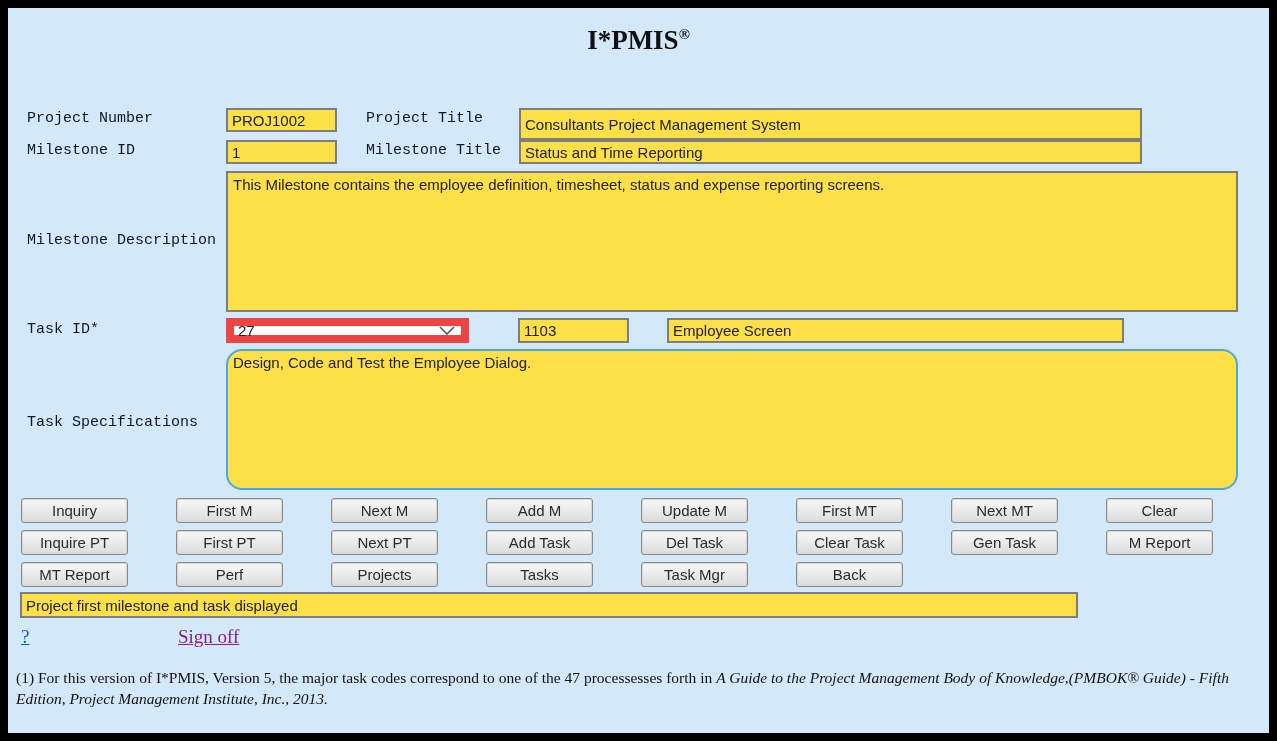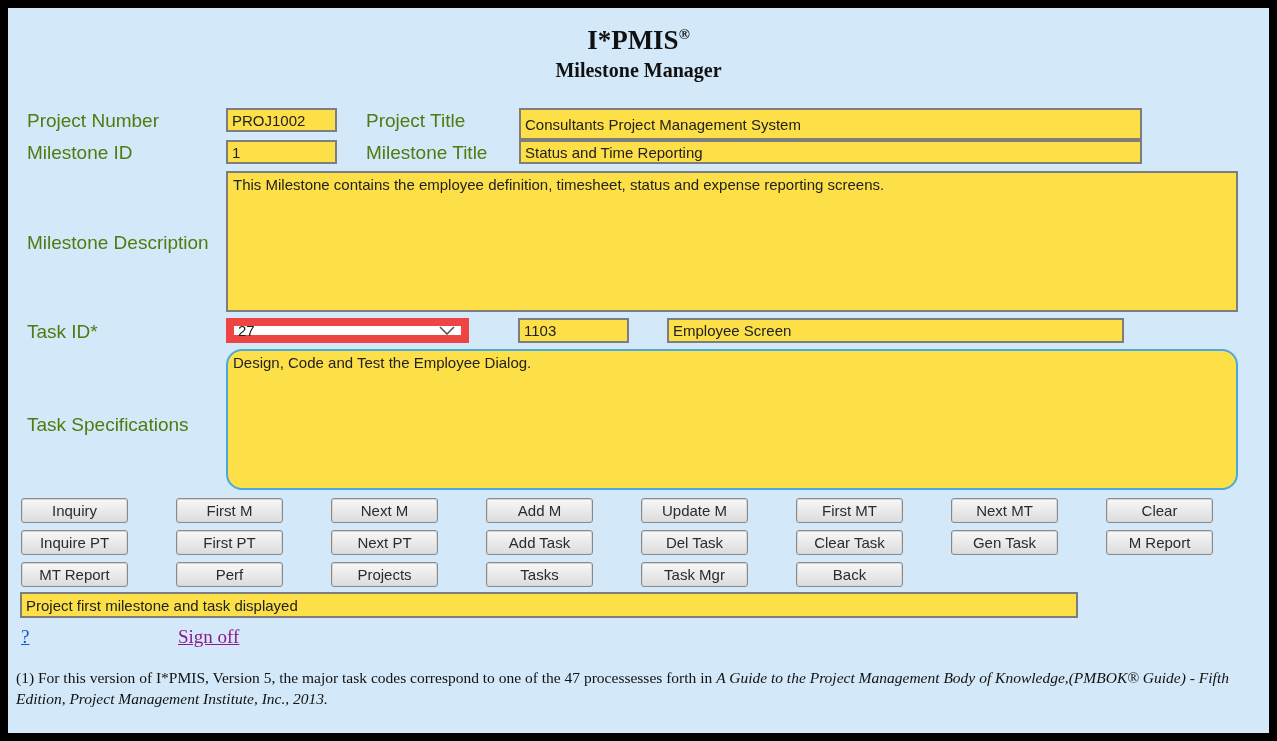--- a/index.html
+++ b/index.html
@@ -19,22 +19,22 @@
 
   
   .titleblock{left:0;top:10px;width:1261px;text-align:center;
     font-family:"Liberation Serif",serif;font-weight:bold;color:#111;}
   .title-main{font-size:27px;line-height:32px;}
   .title-main sup{font-size:15px;font-weight:bold;}
   .title-sub{font-size:20px;line-height:28px;}
 
   
   .lbl{
-    font-family:Liberation Sans, sans-serif;
-    font-size:19px;color:#4d7c0f;white-space:nowrap;
+    font-family:Liberation Mono, monospace;
+    font-size:15px;color:#0f172a;white-space:nowrap;
   }
 
   
   .fld{
     box-sizing:border-box;
     border:2px solid #7d7d7d;
     background:#fde047;
     font-family:"Liberation Sans",sans-serif;
     font-size:15px;color:#222;
     padding:1px 4px;
@@ -92,21 +92,20 @@
   }
   .footnote .it{font-style:italic;}
 </style>
 </head>
 <body>
 
 <div class="panel">
 
   <div class="abs titleblock">
     <div class="title-main"><span>I*PMIS</span><sup>®</sup></div>
-    <div class="title-sub">Milestone Manager</div>
   </div>
 
   <div class="abs lbl" style="left:19px;top:102px;">Project Number</div>
   <input class="abs fld" style="left: 218px; top: 100px; width: 111px; height: 24px;" value="PROJ1002">
   <div class="abs lbl" style="left:358px;top:102px;">Project Title</div>
   <input class="abs fld" style="left: 511px; top: 100px; width: 623px; height: 32px;" value="Consultants Project Management System">
 
   <div class="abs lbl" style="left:19px;top:134px;">Milestone ID</div>
   <input class="abs fld" style="left: 218px; top: 132px; width: 111px; height: 24px;" value="1">
   <div class="abs lbl" style="left:358px;top:134px;">Milestone Title</div>

